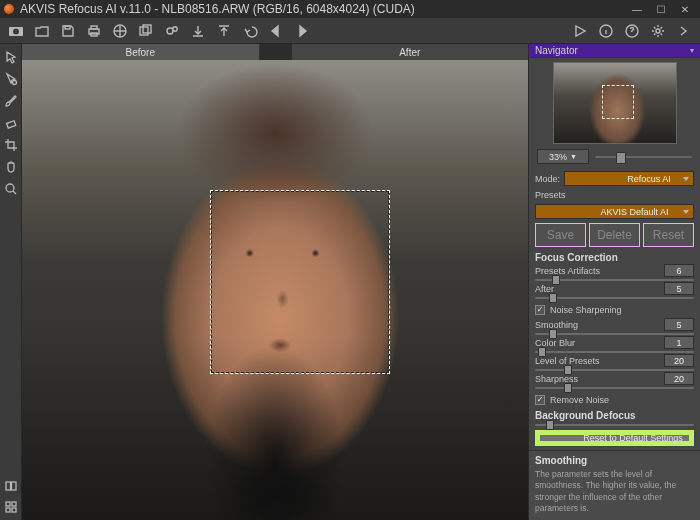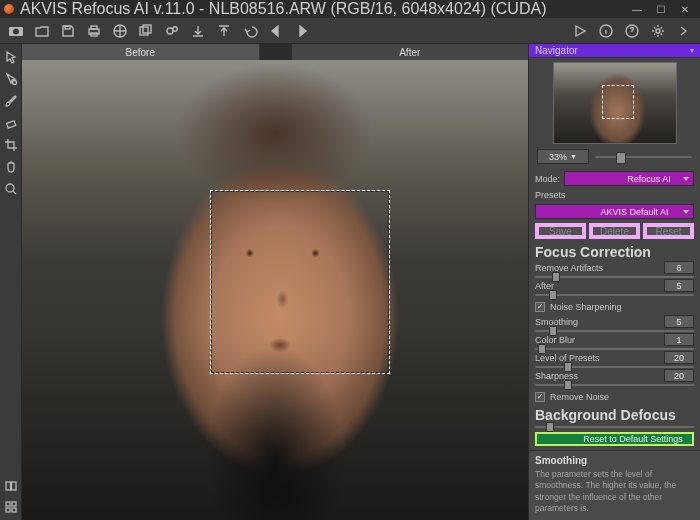--- a/index.html
+++ b/index.html
@@ -18,21 +18,21 @@
     background: #2b2b2b;
     display: flex; align-items: center;
     padding: 0 4px;
     justify-content: space-between;
   }
   .titlebar-left { display:flex; align-items:center; gap:6px; }
   .titlebar .logo {
     width: 10px; height:10px; border-radius:50%;
     background: radial-gradient(circle at 35% 35%,#ff8a3d,#b33c0b);
   }
-  .titlebar-title { font-size: 16px; color:#d0d0d0; }
+  .titlebar-title { font-size: 12px; color:#d0d0d0; }
   .winbtns { display:flex; gap:2px; }
   .winbtn {
     width:22px; height:14px;
     display:flex; align-items:center; justify-content:center;
     color:#bbb; font-size:10px;
   }
 
   
   .toolbar {
     height: 26px;
@@ -121,21 +121,21 @@
   .panel {
     width:172px;
     background:#454545;
     border-left:1px solid #2a2a2a;
     display:flex; flex-direction:column;
     overflow:hidden;
   }
   .nav-title {
     display:flex; justify-content:space-between; align-items:center;
     font-size:10px; color:#d0d0d0;
-    padding: 1px 6px; background:#6d28d9; border-bottom:1px solid #333;
+    padding: 1px 6px; background:#4c1d95; border-bottom:1px solid #333;
   }
   .nav-title .chev { font-size:8px; color:#aaa; }
   .nav-thumb-wrap {
     padding:4px 8px 2px;
   }
   .nav-thumb {
     width:124px; height:82px; margin:0 auto;
     border:1px solid #666;
     position:relative; overflow:hidden;
     background:
@@ -158,56 +158,56 @@
     content:""; position:absolute; top:-4px; left:22%;
     width:8px; height:10px; background:#8f8f8f; border:1px solid #2f2f2f; border-radius:1px;
   }
 
   .row {
     display:flex; align-items:center; gap:4px;
     padding:2px 6px;
   }
   .lbl { font-size:9px; color:#c8c8c8; }
   .combo {
-    flex:1; height:15px; background:#a21caf; border:1px solid #2e2e2e;
+    flex:1; height:15px; background:#a16207; border:1px solid #2e2e2e;
     display:flex; align-items:center; justify-content:center; position:relative;
     font-size:9px; color:#eaeaea;padding-left:40px;
   }
   .combo::after{
     content:""; position:absolute; right:4px; top:5px;
     border-left:3px solid transparent; border-right:3px solid transparent; border-top:4px solid #bbb;
   }
   .triple { display:flex; gap:3px; padding:2px 6px; }
   .btn-sm{
-    flex:1; height:16px; background:#505050; border:4px solid #f0abfc;
-    color:#888; font-size:10px; display:flex; align-items:center; justify-content:center;
-  }
-
-  .section-head { padding:3px 6px 0; font-size:14px; color:#d8d8d8; font-weight:bold; }
+    flex:1; height:24px; background:#505050; border:1px solid #f0abfc;
+    color:#888; font-size:12px; display:flex; align-items:center; justify-content:center;
+  }
+
+  .section-head { padding:3px 6px 0; font-size:10px; color:#d8d8d8; font-weight:bold; }
   .chk-row { display:flex; align-items:center; gap:5px; padding:2px 6px; }
   .chk {
     width:10px; height:10px; border:1px solid #888; background:#555;
     display:flex; align-items:center; justify-content:center; font-size:8px; color:#e6e6e6;
   }
   .chk.on::after{ content:"✓"; font-size:8px; line-height:8px; }
 
   .param { padding:1px 6px 0; }
   .param-top { display:flex; justify-content:space-between; align-items:center; }
   .val {
     width:30px; height:13px; background:#5e5e5e; border:1px solid #2e2e2e;
     text-align:center; font-size:9px; color:#eaeaea; line-height:12px;
   }
   .track { margin-top:2px; height:2px; background:#6a6a6a; position:relative; border-radius:1px; }
   .knob {
     position:absolute; top:-4px; width:8px; height:10px;
     background:#919191; border:1px solid #2e2e2e; border-radius:1px;
   }
 
   .full-btn{
-    margin:4px 6px; height:16px; background:#15803d; border:2px solid #bef264;
+    margin:4px 6px; height:16px; background:#737373; border:5px solid #bef264;
     display:flex; align-items:center; justify-content:center;
     font-size:9px; color:#e8e8e8;padding-left:37px;
   }
 
   .footer {
     margin-top:auto;
     border-top:1px solid #333;
     background:#4a4a4a;
     padding:4px 6px 6px;
   }
@@ -433,21 +433,21 @@
     <div class="triple">
       <div class="btn-sm">Save</div>
       <div class="btn-sm">Delete</div>
       <div class="btn-sm">Reset</div>
     </div>
 
     <div class="section-head">Focus Correction</div>
 
     <div class="param">
       <div class="param-top">
-        <span class="lbl">Remove Artifacts</span>
+        <span class="lbl">Presets Artifacts</span>
         <div class="val">6</div>
       </div>
       <div class="track">
           <div class="knob" style="left:11%"></div>
         </div>
     </div>
 
     <div class="param">
       <div class="param-top">
         <span class="lbl">After</span>

